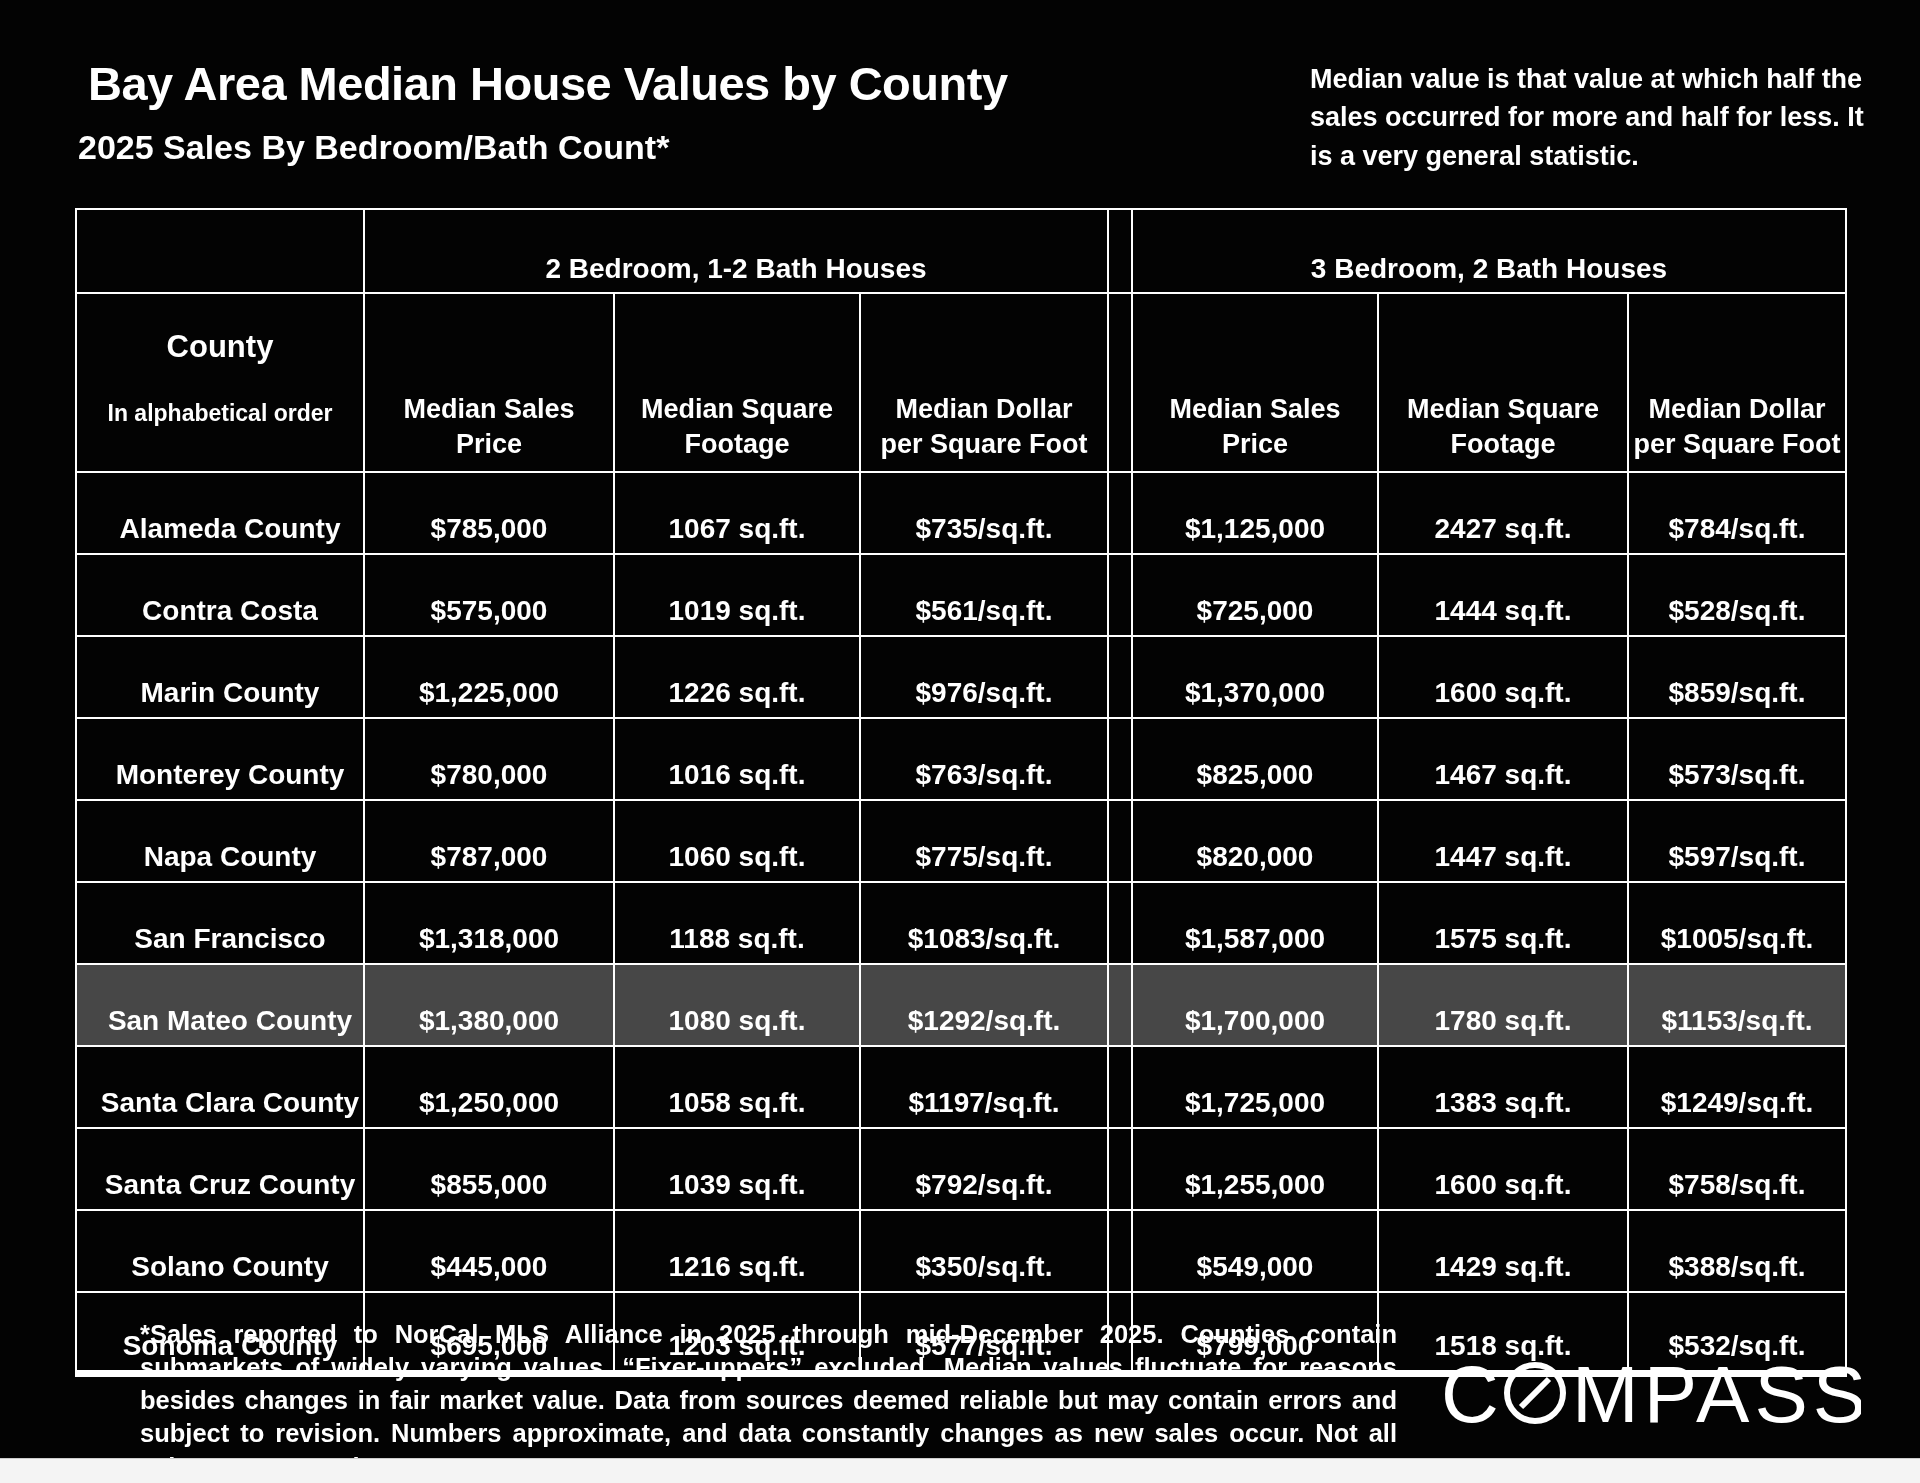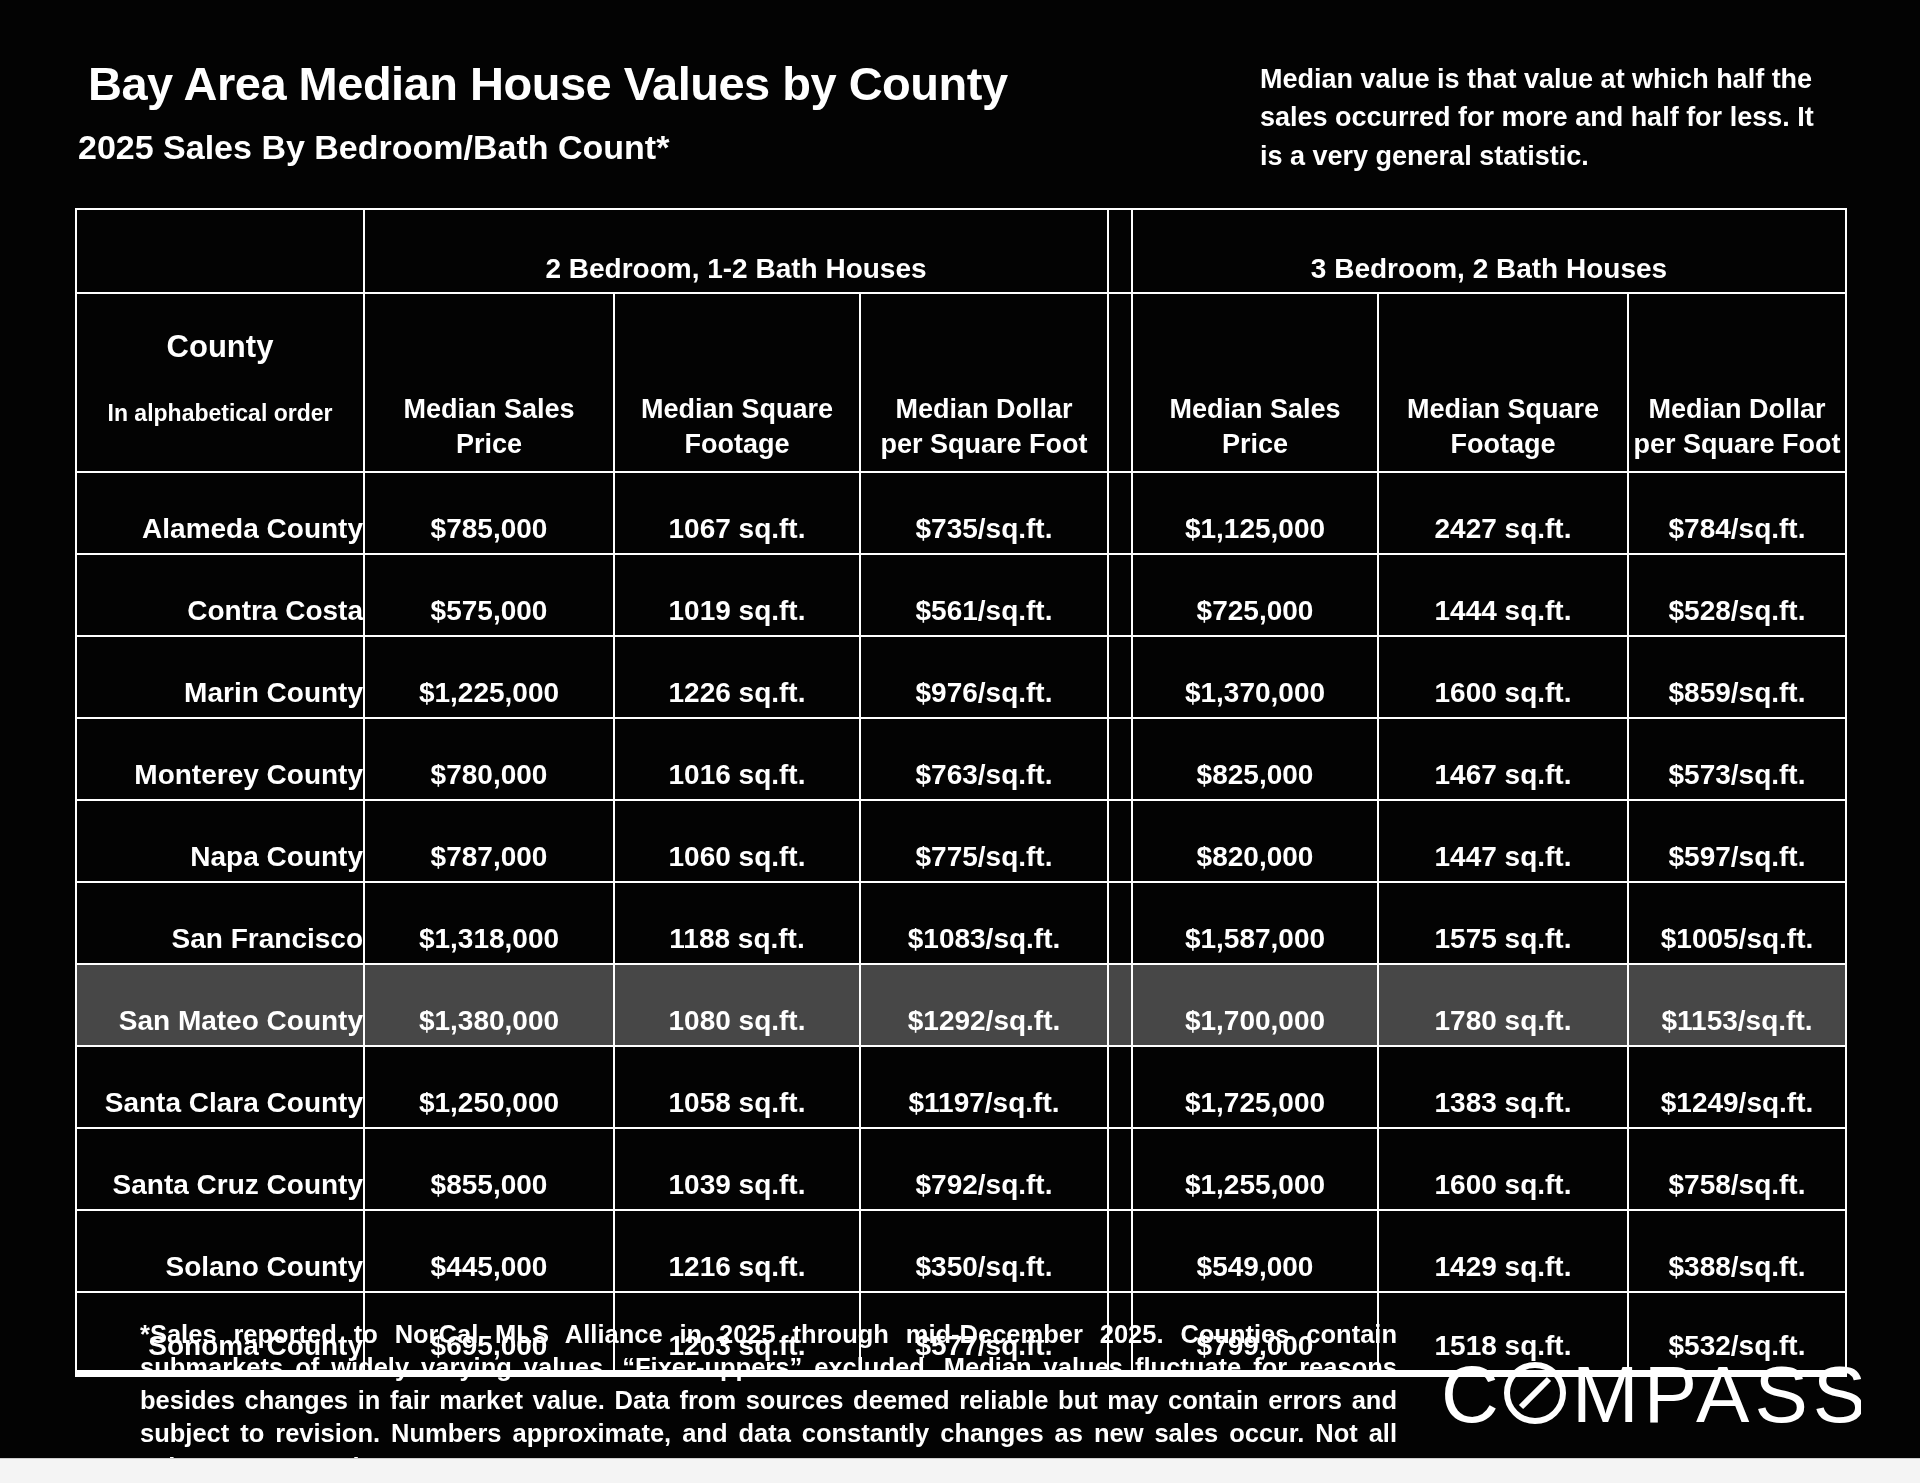--- a/index.html
+++ b/index.html
@@ -17,42 +17,42 @@
   }
   .title {
     position:absolute; left:88px; top:56px;
     font-size:47px; font-weight:bold; letter-spacing:-0.5px; white-space:nowrap;
   }
   .subtitle {
     position:absolute; left:78px; top:128px;
     font-size:34px; font-weight:bold; white-space:nowrap;
   }
   .note {
-    position:absolute; left:1260px; top:60px; width:578px;
+    position:absolute; left:1310px; top:60px; width:578px;
     font-size:27px; font-weight:bold; line-height:1.42; text-align:left;
   }
   table.values-table {
     position:absolute; left:75px; top:208px; width:1770px;
     border-collapse:collapse; table-layout:fixed;
     border:2px solid #ffffff; border-bottom:7px solid #ffffff;
   }
   .values-table td, .values-table th {
     border:2px solid #ffffff; vertical-align:bottom;
     padding:0 0 8px 0; font-weight:bold; text-align:center; color:#ffffff;
     overflow:hidden;
   }
   tr.group-row { height:84px; }
   tr.group-row th { font-size:28px; padding-bottom:7px; }
   tr.header-row { height:88px; }
   tr.header-row th { font-size:27px; line-height:1.3; white-space:pre-line; padding-bottom:8px; }
   .county-title { font-size:31px; line-height:1.15; }
   .county-sub   { font-size:23px; line-height:1.2; }
   tbody tr { height:82px; }
   tbody td { font-size:28px; }
-  td.county { text-align:right; padding-left:20px; white-space:nowrap; }
+  td.county { text-align:center; padding-left:20px; white-space:nowrap; }
   tr.highlight td { background:#474747; }
   .disclaimer {
     position:absolute; left:140px; top:1318px; width:1257px;
     font-size:25.5px; font-weight:bold; line-height:1.3; text-align:justify;
   }
   .logo { position:absolute; left:1441px; top:1360px; }
 </style>
 </head>
 <body>
 

